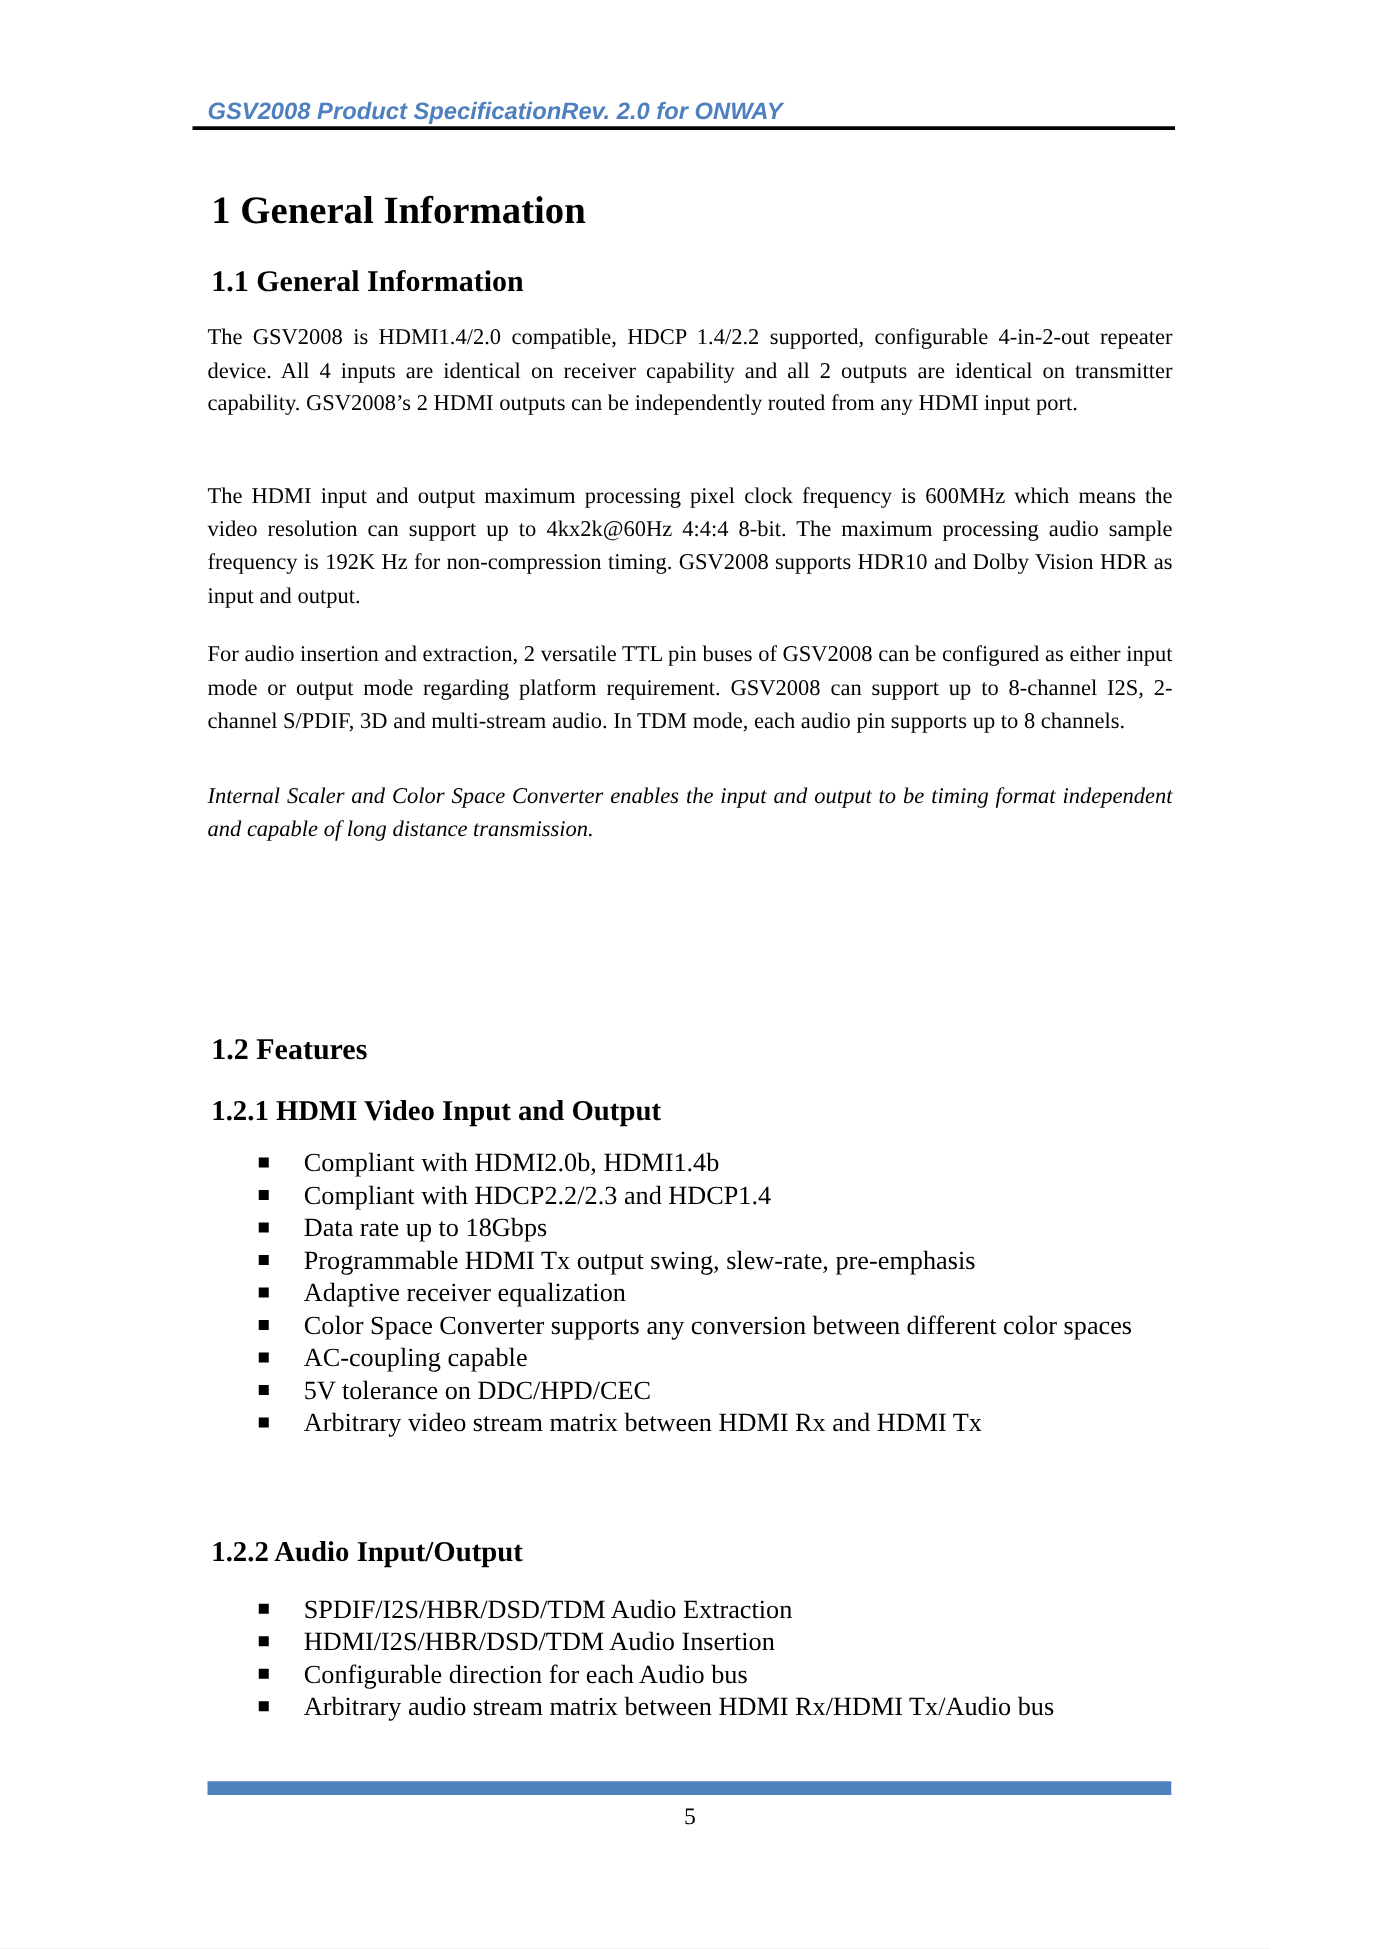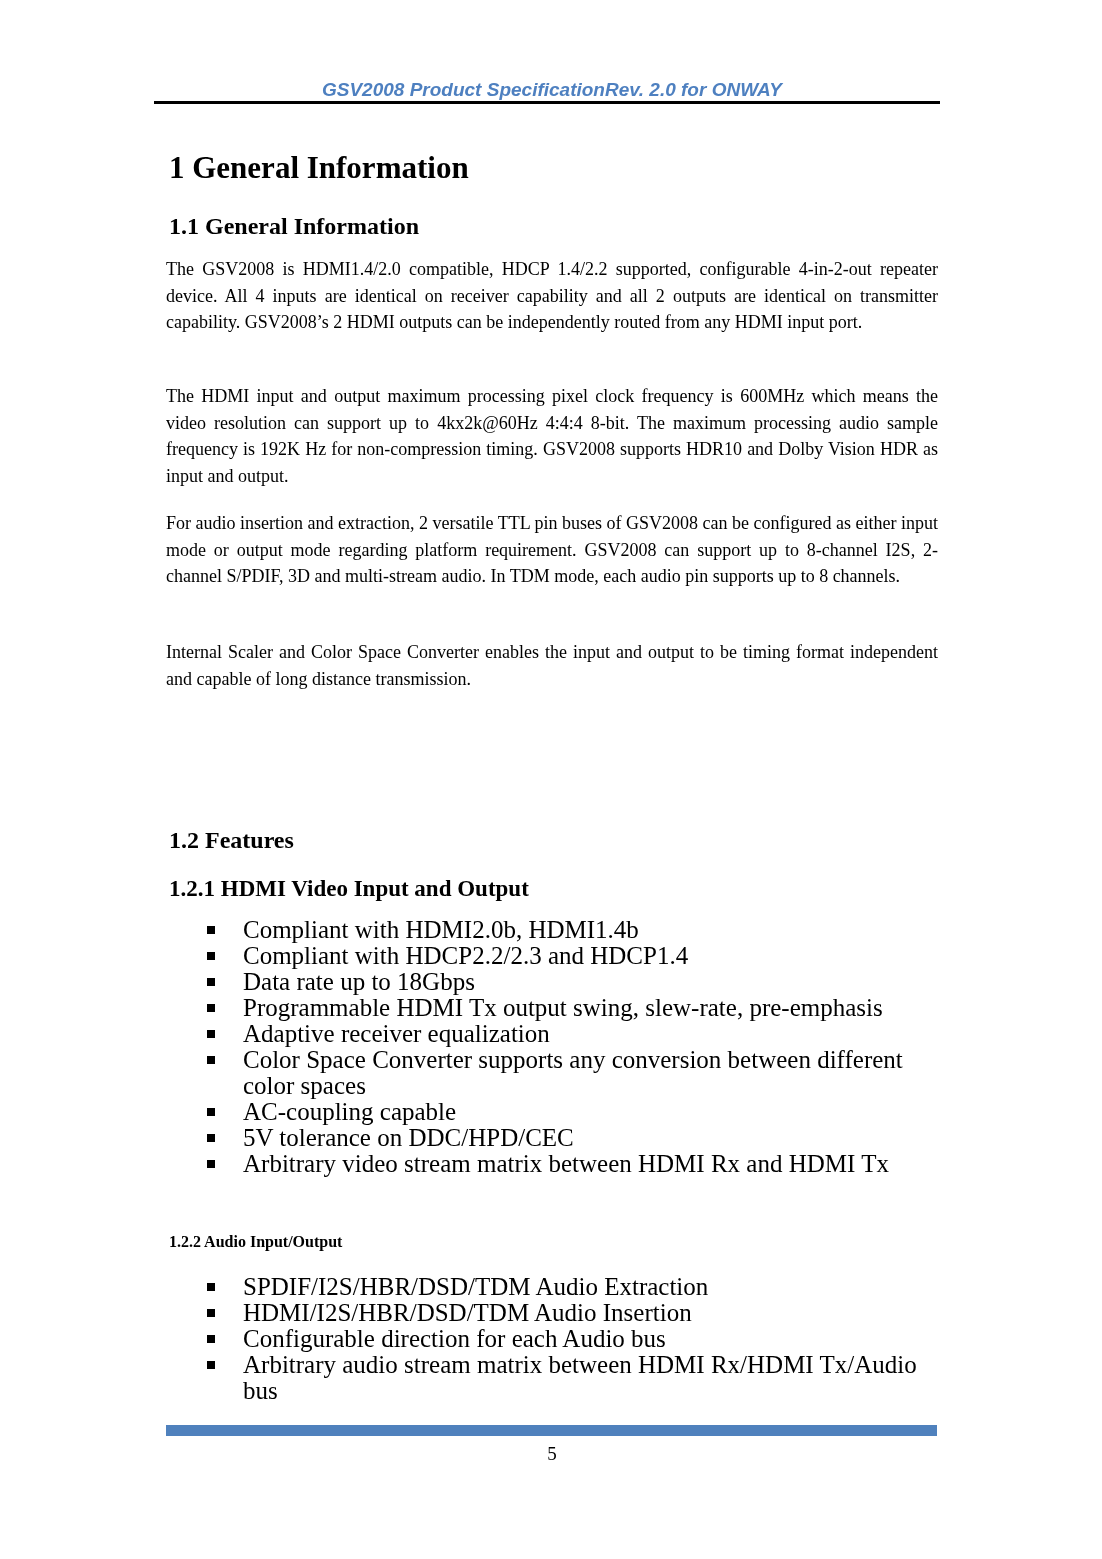--- a/index.html
+++ b/index.html
@@ -13,74 +13,74 @@
     color: #000000;
     overflow: hidden;
   }
 
   
   .page-header {
     position: absolute;
     left: 166px; top: 79px;
     width: 772px;
     display: flex;
-    justify-content: center;
+    justify-content: flex-start;
     font-family: "Liberation Sans", sans-serif;
     font-style: italic;
     font-weight: bold;
     font-size: 19px;
     color: #4e80c0;
     white-space: nowrap;
   }
   .header-rule {
     position: absolute;
     left: 154px; top: 101px;
     width: 786px; height: 3px;
     background: #000000;
   }
 
   
   h1, h2, h3 { margin: 3px; position: absolute; left: 166px; font-weight: bold; }
   h1.chapter-title { top: 146px; font-size: 31px; line-height: 38px; }
   h2.sec-11 { top: 208px; font-size: 24px; line-height: 30px; }
   h2.sec-12 { top: 822px; font-size: 24px; line-height: 30px; }
   h3.sec-121 { top: 871px; font-size: 23px; line-height: 30px; }
-  h3.sec-122 { top: 1224px; font-size: 16px; line-height: 30px; }
+  h3.sec-122 { top: 1224px; font-size: 23px; line-height: 30px; }
 
   
   p.body-par {
     position: absolute;
     left: 166px;
     width: 772px;
     margin: 0;
     font-size: 18px;
     line-height: 26.5px;
     text-align: justify;
     text-justify: inter-word;
   }
   .p1 { top: 256px; }
   .p2 { top: 383px; }
   .p3 { top: 510px; }
-  .p4 { top: 639px; }
+  .p4 { top: 623px; font-style: italic; }
   .p5 { top: 715px; }
 
   
   ul.feature-list {
     position: absolute;
     left: 166px;
     width: 772px;
     margin: 0; padding: 0;
     list-style: none;
   }
   ul.list-video { top: 917px; }
   ul.list-audio { top: 1274px; }
   ul.feature-list li {
     position: relative;
     padding-left: 77px;
-    font-size: 25px;
+    font-size: 21px;
     line-height: 26px;
   }
   ul.feature-list li .bullet {
     position: absolute;
     left: 41px; top: 9px;
     width: 8px; height: 8px;
     background: #000000;
   }
 
   

